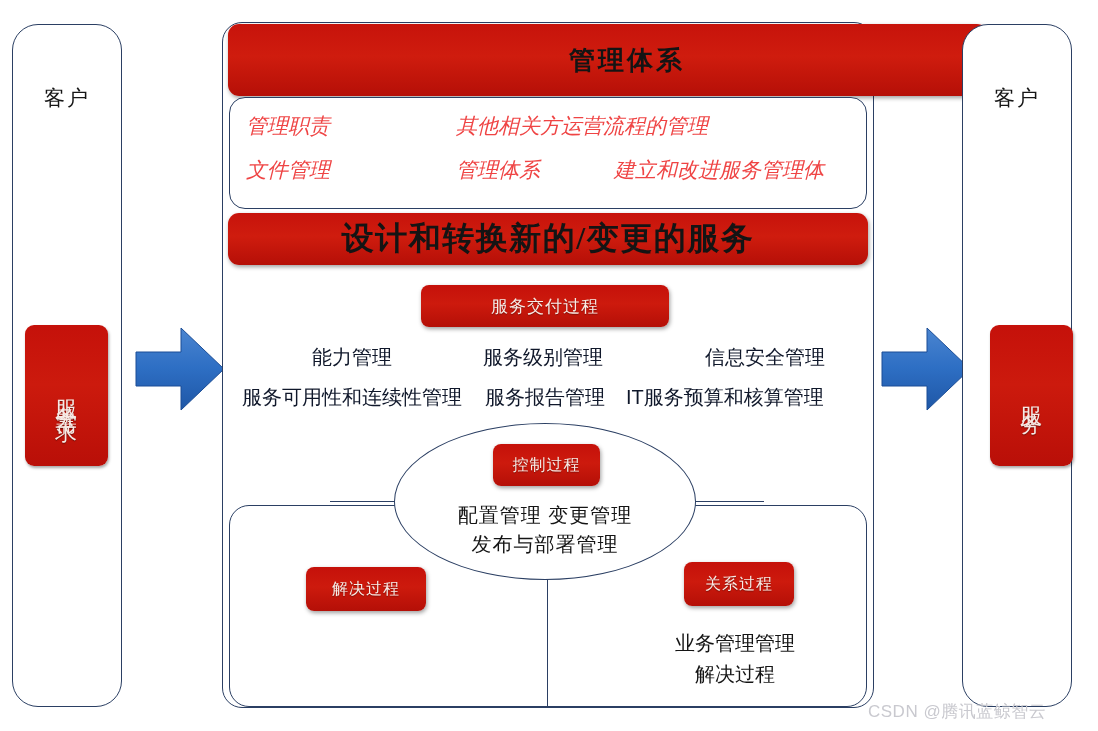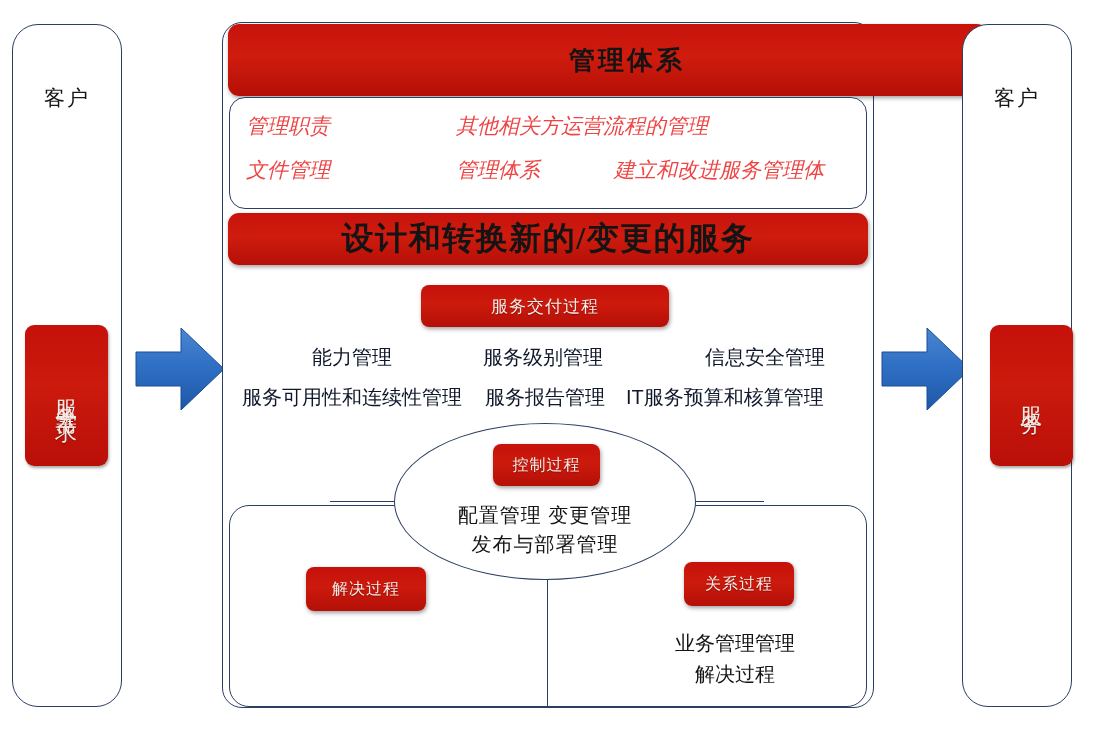--- a/index.html
+++ b/index.html
@@ -344,14 +344,15 @@
     </svg>
   </div>
 
   <div class="panel col-panel" id="right-col" style="left:962px; top:24px; width:110px; height:683px;">
   </div>
   <div class="col-title" style="left:962px; width:110px; top:84px;">客户</div>
   <div class="vert-red-box" style="left:990px; top:325px; width:83px; height:141px;">
     <span>服务</span>
   </div>
 
+  <div id="watermark">CSDN @腾讯蓝鲸智云</div>
 
 </div>
 
 </body></html>

